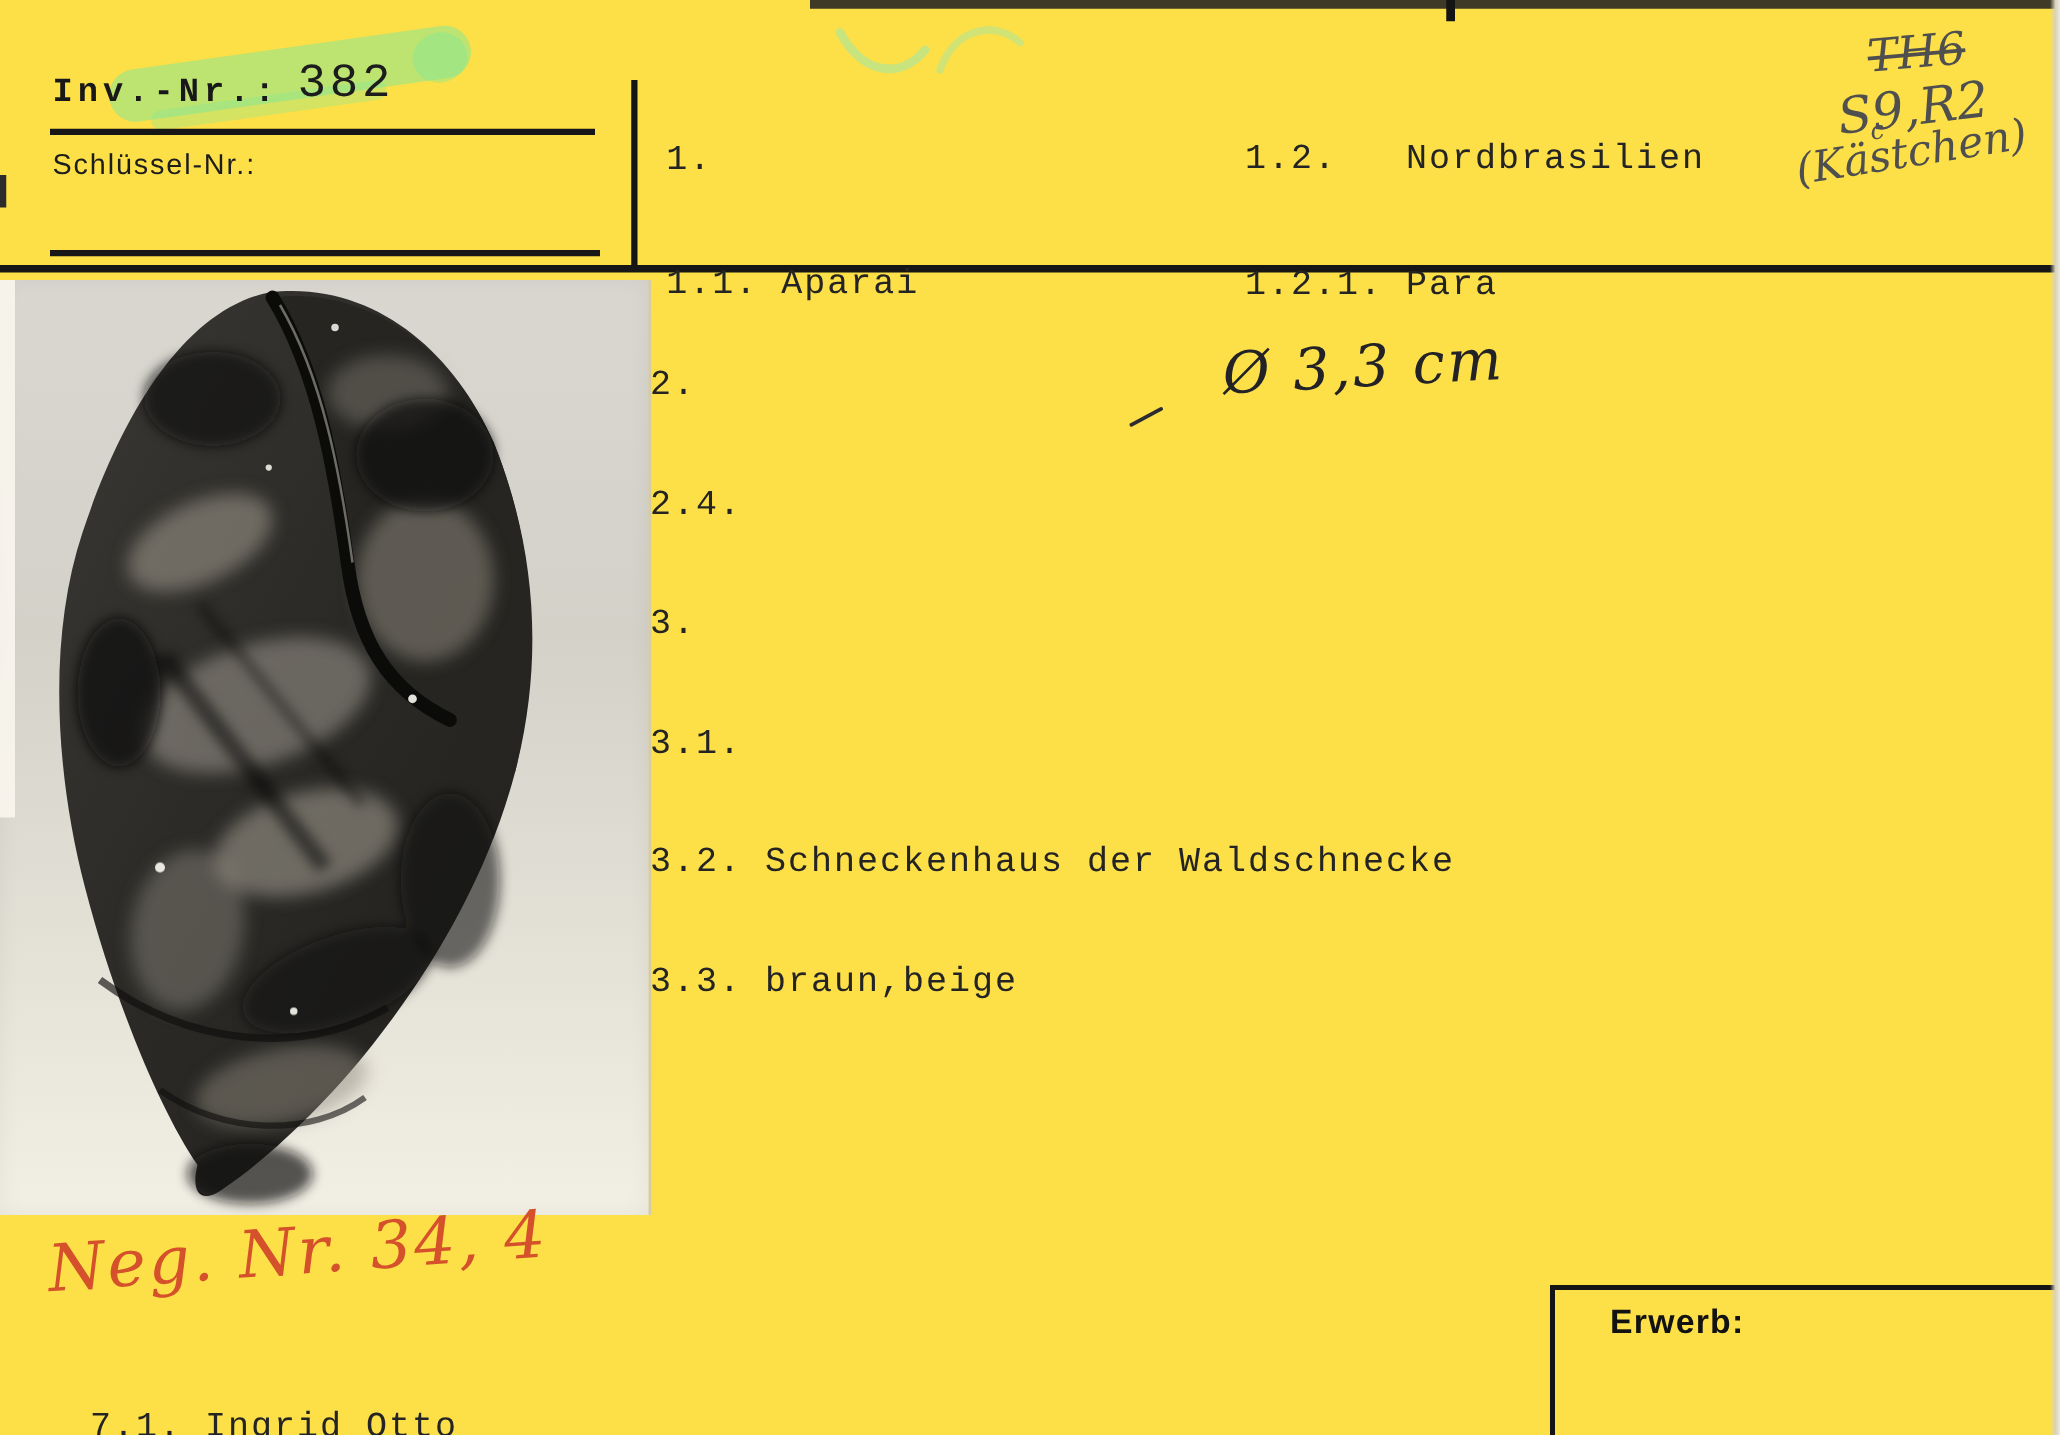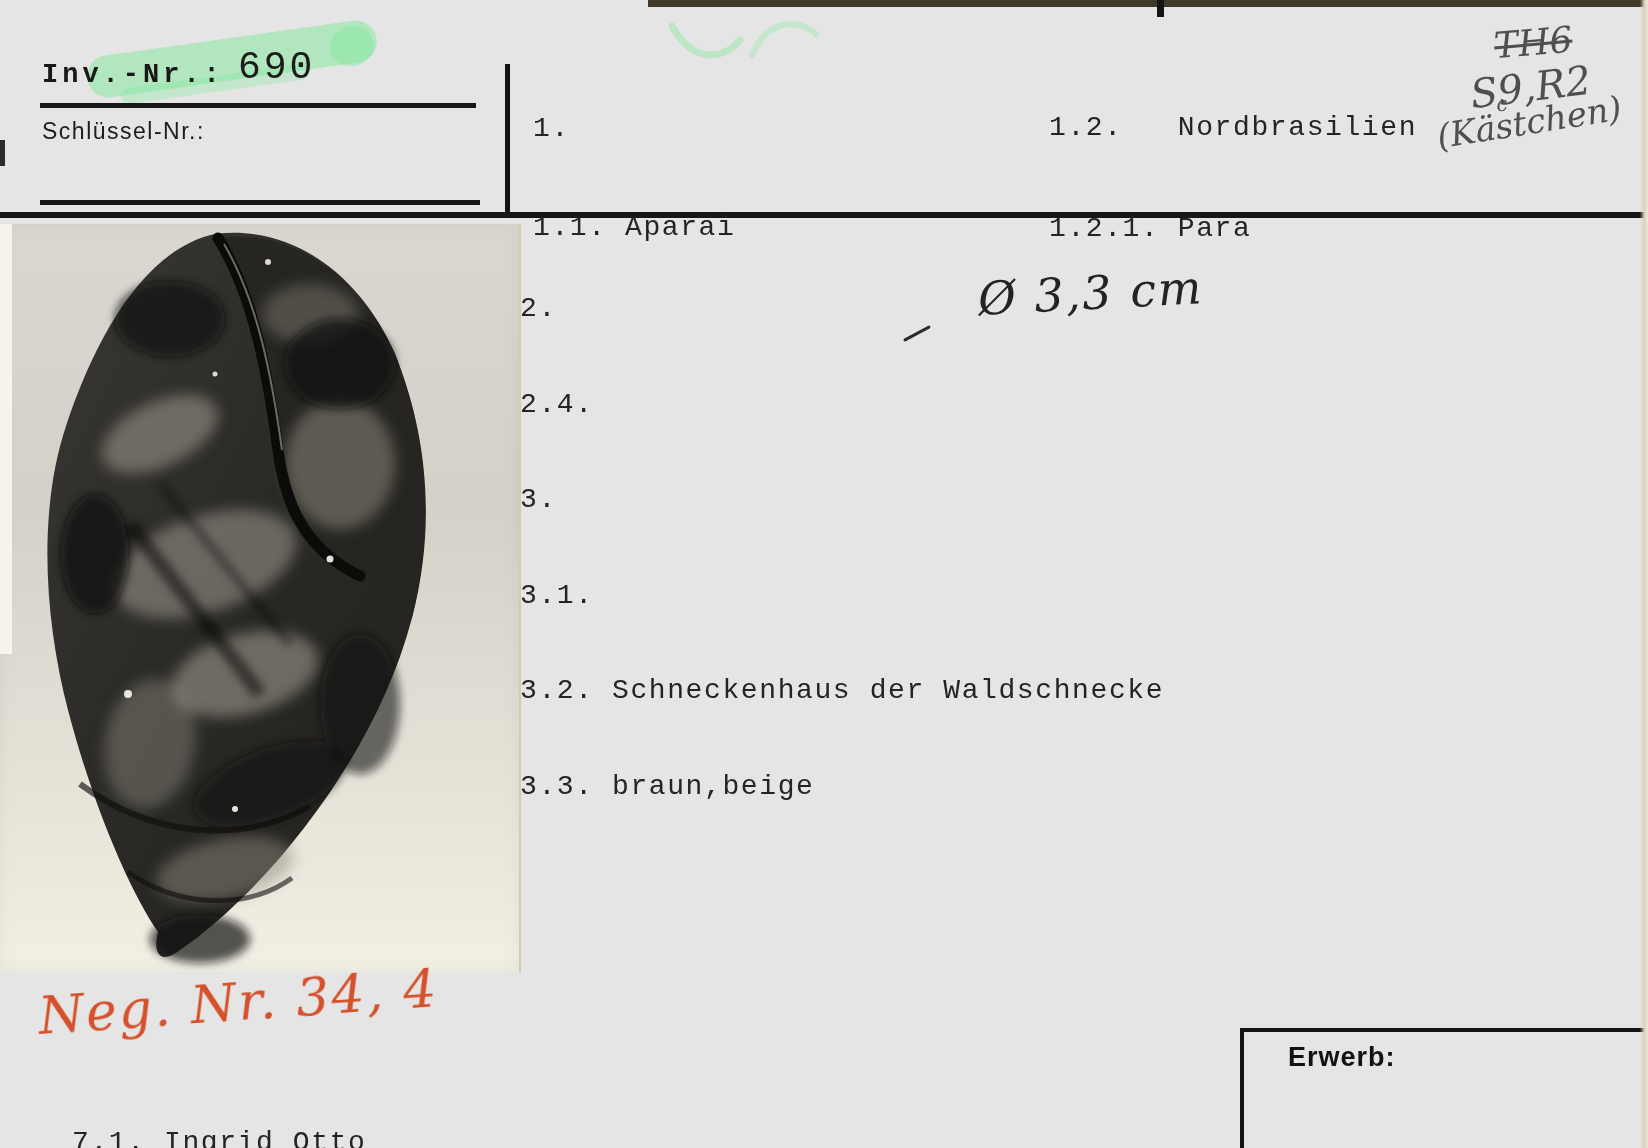--- a/index.html
+++ b/index.html
@@ -1,19 +1,19 @@
 <!DOCTYPE html>
 <html><head>
 <meta charset="utf-8">
 <style>
   html,body{margin:0;padding:0;background:#888;}
   .card{
     position:relative;
     width:1648px;height:1148px;
-    background:#e5e5e5;
+    background:#fde047;
     overflow:hidden;
     font-family:"Liberation Sans", sans-serif;
   }
   
   .type{
     font-family:"Liberation Mono","DejaVu Sans Mono",monospace;
     font-size:28px;
     letter-spacing:1.6px;
     color:#242424;
     white-space:pre;
@@ -41,21 +41,21 @@
   .hl3{position:absolute;left:330px;top:26px;width:44px;height:40px;border-radius:50%;
     background:rgba(126,232,154,0.40);transform:rotate(-14deg);}
   .hline1{position:absolute;left:40px;top:103px;width:436px;height:5px;background:#171717;}
   .key-label{position:absolute;left:42px;top:118px;font-size:23px;letter-spacing:1.5px;
     font-weight:500;color:#1d1d1d;}
   .hline2{position:absolute;left:40px;top:200px;width:440px;height:5px;background:#171717;}
   .vdivider{position:absolute;left:505px;top:64px;width:5px;height:150px;background:#151515;}
   .fullline{position:absolute;left:0;top:212px;width:1648px;height:6px;background:#161616;}
   
   .col2{position:absolute;left:533px;top:46px;line-height:33px;}
-  .col3{position:absolute;left:1049px;top:44px;line-height:33.5px;}
+  .col3{position:absolute;left:996px;top:44px;line-height:33.5px;}
   
   .pencil-crossed{position:absolute;left:1494px;top:22px;font-size:36px;transform:rotate(-5deg);
     text-decoration:line-through;text-decoration-thickness:3px;}
   .pencil-location{position:absolute;left:1470px;top:64px;font-size:40px;transform:rotate(-7deg);}
   .pencil-box{position:absolute;left:1436px;top:102px;font-size:34px;transform:rotate(-9deg);}
   .pencil-sup{position:absolute;left:1496px;top:92px;font-size:20px;transform:rotate(-9deg);}
   .green-check{position:absolute;left:664px;top:10px;}
   
   .photo{position:absolute;left:0;top:224px;width:519px;height:748px;
     background:linear-gradient(180deg,#d9d7d0 0%,#d4d1c9 38%,#e4e1d7 72%,#f2efe5 100%);
@@ -87,21 +87,21 @@
 <div class="card">
 
   <div class="top-band"></div>
   <div class="top-tick"></div>
   <div class="left-nub"></div>
 
   <div class="hl1"></div>
   <div class="hl2"></div>
   <div class="hl3"></div>
   <div class="inv-label">Inv.-Nr.:</div>
-  <div class="inv-value">690</div>
+  <div class="inv-value">382</div>
   <div class="hline1"></div>
   <div class="key-label">Schlüssel-Nr.:</div>
   <div class="hline2"></div>
   <div class="vdivider"></div>
   <div class="fullline"></div>
 
   <div class="col2 type">
     <div>1.</div>
     <div>1.1. Aparai</div>
   </div>

